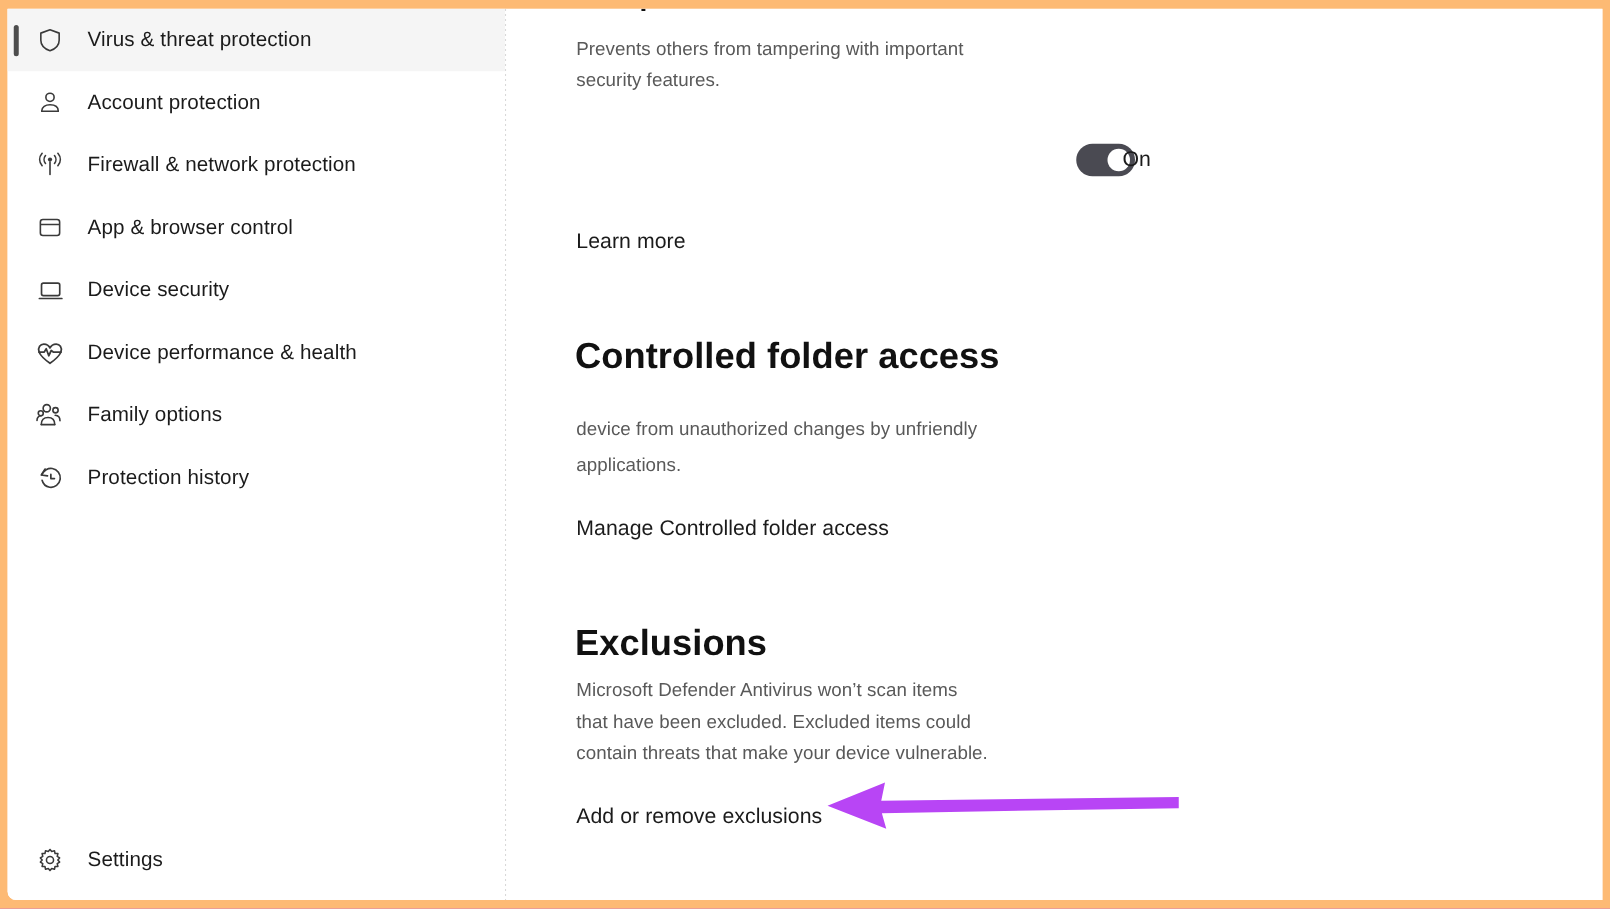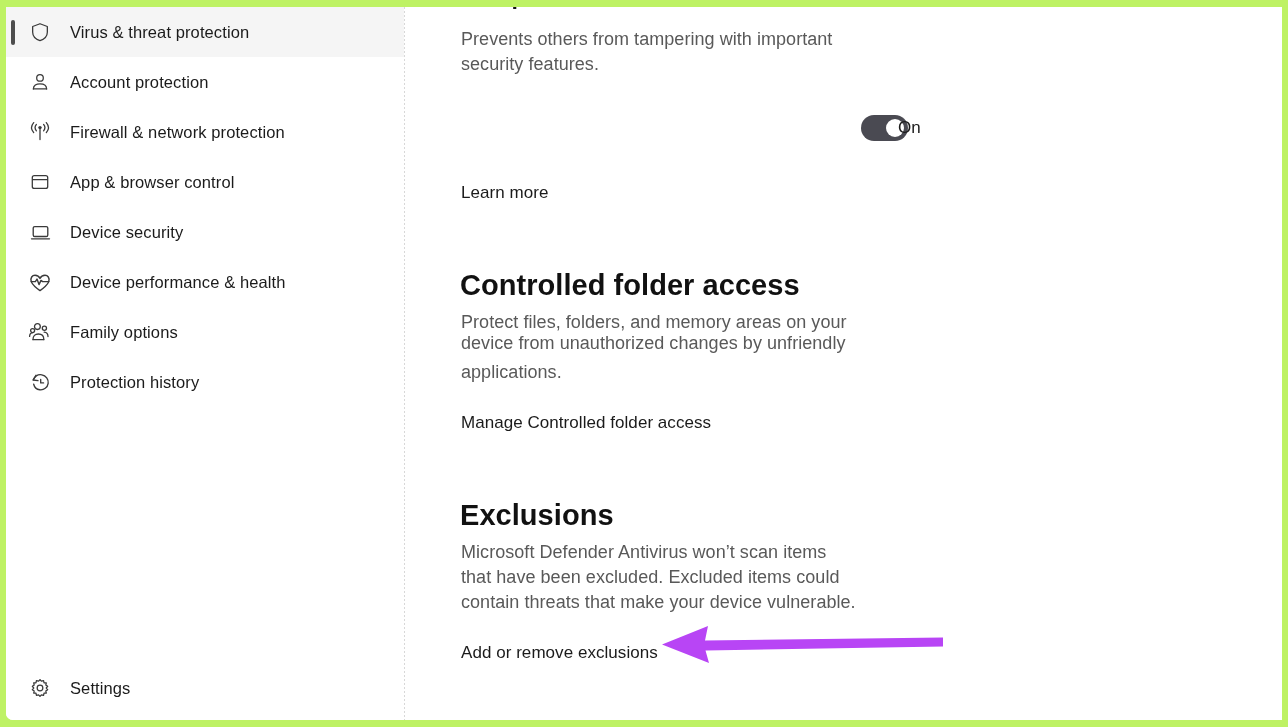--- a/index.html
+++ b/index.html
@@ -10,21 +10,21 @@
     overflow: hidden;
     background: #b23df2;
     font-family: "Liberation Sans", sans-serif;
   }
 
   
   #app-frame {
     position: absolute;
     left: 0; top: 0;
     width: 1288px; height: 727px;
-    background: #bef264;
+    background: #fdba74;
   }
   #app-window {
     position: absolute;
     left: 6px; top: 7px;
     width: 1276px; height: 713px;
     background: #ffffff;
     overflow: hidden;
     border-bottom-left-radius: 7px;
   }
 
@@ -99,21 +99,21 @@
     font-size: 22px;
     font-weight: 600;
     color: #111111;
     line-height: 1;
     letter-spacing: 0.1px;
   }
 
   .body-text {
     position: absolute;
     left: 56px;
-    font-size: 18px;
+    font-size: 15px;
     line-height: 25px;
     color: #595959;
     letter-spacing: 0.05px;
   }
   .section-title {
     position: absolute;
     left: 55px;
     font-size: 29px;
     font-weight: 600;
     color: #111111;
@@ -283,21 +283,20 @@
       <div class="body-text" style="top:45px;">security features.</div>
 
       <div id="tamper-toggle">
         <span class="knob"></span>
       </div>
       <div id="toggle-state-label">On</div>
 
       <div class="link-text" style="top:176px;">Learn more</div>
 
       <div class="section-title" style="top:262px;">Controlled folder access</div>
-      <div class="body-text" style="top:303px;">Protect files, folders, and memory areas on your</div>
       <div class="body-text" style="top:324px;">device from unauthorized changes by unfriendly</div>
       <div class="body-text" style="top:353px;">applications.</div>
       <div class="link-text" style="top:406px;">Manage Controlled folder access</div>
 
       <div class="section-title" style="top:492px;">Exclusions</div>
       <div class="body-text" style="top:533px;">Microsoft Defender Antivirus won’t scan items</div>
       <div class="body-text" style="top:558px;">that have been excluded. Excluded items could</div>
       <div class="body-text" style="top:583px;">contain threats that make your device vulnerable.</div>
       <div class="link-text" style="top:636px;">Add or remove exclusions</div>
 

